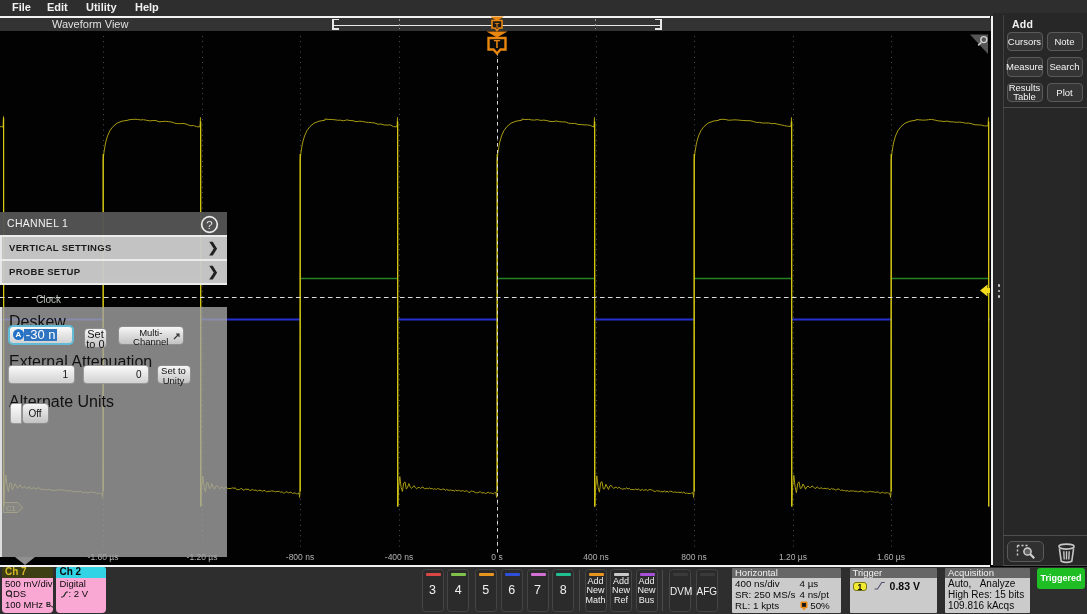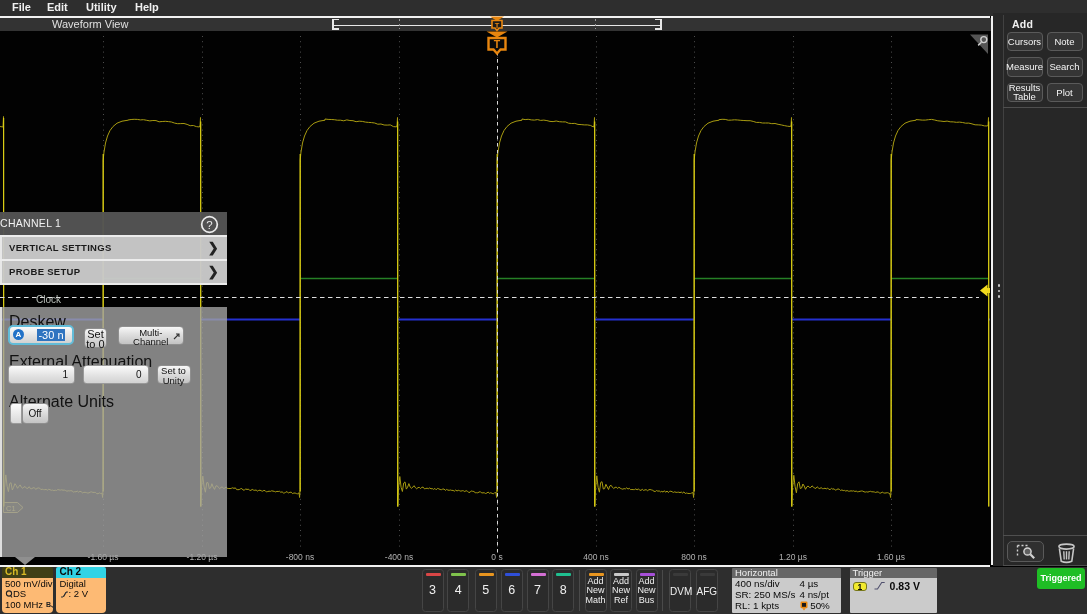--- a/index.html
+++ b/index.html
@@ -38,37 +38,37 @@
 .sbsep { position:absolute; left:10px; width:84px; height:1px; background:#4f4f4f; }
 #zoombtn { position:absolute; left:13.5px; top:528px; width:37px; height:20.5px; background:#303030;
   border:1px solid #5a5a5a; border-radius:5px; }
 .dots { position:absolute; left:4.5px; top:271px; width:3px; }
 .dots i { display:block; width:2.5px; height:2.5px; border-radius:50%; background:#c8c8c8; margin-bottom:3.2px; }
 
 
 #bottom { left:0; top:566.5px; width:1087px; height:47.5px; background:#2e2e2e; }
 .chtile { position:absolute; top:0.5px; width:51px; height:45.5px; border-radius:2px 2px 4px 4px; overflow:hidden; }
 .chhd { height:10.5px; font-size:10px; font-weight:bold; padding-left:3.5px; line-height:10.5px; }
-.chbody { background:#fdba74; height:35px; font-size:9.5px; color:#0a0a0a; padding:1.5px 0 0 3.5px; line-height:10.3px; white-space:nowrap; }
+.chbody { background:#f9a8d4; height:35px; font-size:9.5px; color:#0a0a0a; padding:1.5px 0 0 3.5px; line-height:10.3px; white-space:nowrap; }
 .nbtn { position:absolute; top:2px; width:22px; height:43.5px; background:#2b2b2b; border:1px solid #454545;
   border-radius:3.5px; color:#f0f0f0; }
 .nbtn .cl { position:absolute; left:3px; top:3.5px; width:15px; height:2.5px; border-radius:1px; }
 .nbtn .t { position:absolute; width:100%; text-align:center; top:13px; font-size:12.5px; }
 .nbtn .t3 { position:absolute; width:100%; text-align:center; top:7px; font-size:9px; line-height:9.8px; }
 .vsep { position:absolute; top:3px; width:1px; height:41px; background:#4a4a4a; }
 .panel { position:absolute; top:1px; border-radius:1px; overflow:hidden; font-size:10px; }
 .panel .ph { background:#666666; color:#f2f2f2; height:10.5px; line-height:10.5px; padding-left:3px; font-size:9.5px; }
 .panel .pb { background:#cbcbcb; color:#0a0a0a; padding:1px 0 0 3px; line-height:10.8px; height:34.5px; }
 #trigd { position:absolute; left:1037px; top:1px; width:48px; height:21px; background:#1fbe25; border-radius:3px;
   color:#fff; font-weight:bold; font-size:9px; text-align:center; line-height:21px; }
 
 
 #dlg { left:0; top:212px; width:227px; height:345px; }
 #dlghd { position:absolute; left:0; top:0; width:100%; height:23px; background:rgba(84,84,84,0.97);
-  color:#f2f2f2; font-size:10.5px; line-height:23px; letter-spacing:0.3px; }
+  color:#f2f2f2; font-size:10.5px; line-height:23px; padding-left:7px; letter-spacing:0.3px; }
 .dlgrow { position:absolute; left:0; width:100%; height:22.5px; background:rgba(201,201,201,0.97);
   color:#1a1a1a; font-size:9.5px; font-weight:bold; line-height:22.5px; padding-left:7px;
   border-left:2px solid #e8e8e8; letter-spacing:0.3px; }
 .dlgsep { position:absolute; left:0; width:100%; height:1.5px; background:#ececec; }
 #dlgbody { position:absolute; left:0; top:95px; width:100%; height:250px; background:rgba(163,163,163,0.8);
   border-left:2px solid rgba(232,232,232,0.9); }
 #dlgbody .lb { position:absolute; color:#111; font-size:16px; }
 .gbtn { position:absolute; background:linear-gradient(#f7f7f7,#dedede 45%,#c3c3c3);
   border:1px solid #8f8f8f; border-radius:4px; color:#111; font-size:9.5px; text-align:center; }
 .ginp { position:absolute; background:linear-gradient(#fbfbfb,#e3e3e3 55%,#d2d2d2);
@@ -199,21 +199,21 @@
   </div>
   <svg width="20" height="22" style="position:absolute;left:64px;top:529px">
     <ellipse cx="9.5" cy="4.6" rx="7.6" ry="2.5" fill="none" stroke="#c6c6c6" stroke-width="1.6"></ellipse>
     <path d="M2.4 6.5 L4.2 19.2 Q9.5 21.6 14.8 19.2 L16.6 6.5" fill="none" stroke="#c6c6c6" stroke-width="1.6"></path>
     <path d="M6.8 9.2 L7.2 17.5 M9.5 9.2 v8.3 M12.2 9.2 L11.8 17.5" stroke="#c6c6c6" stroke-width="1.4" fill="none"></path>
   </svg>
 </div>
 
 <div class="abs" id="bottom">
   <div class="chtile" style="left:1.5px">
-    <div class="chhd" style="background:#3f3f16;color:#d8ba25">Ch 1</div>
+    <div class="chhd" style="background:#3f3f16;color:#d8ba25">Ch 7</div>
     <div class="chbody">500 mV/div<br><svg width="8" height="8" style="vertical-align:-1px">
             <circle cx="4" cy="3.5" r="2.6" fill="none" stroke="#222" stroke-width="1.1"></circle>
             <path d="M5.5 5.5 l1.5 2" stroke="#222" stroke-width="1.1"></path>
           </svg>DS<br>100 MHz <svg width="9" height="8" style="vertical-align:0px">
             <text x="0" y="6.5" font-size="7" fill="#222" font-weight="bold">B</text>
             <path d="M5 6 l3 1.5 M6.5 7.8 l1.8 -0.4 l-0.5 -1.6" stroke="#222" stroke-width="0.9" fill="none"></path>
           </svg></div>
   </div>
   <div class="chtile" style="left:56px;width:50px">
     <div class="chhd" style="background:#31d3e5;color:#0a0a0a">Ch 2</div>
@@ -296,40 +296,44 @@
   <div class="panel" style="left:849.5px;width:87px">
     <div class="ph">Trigger</div>
     <div class="pb">
       <span style="display:inline-block;width:14.5px;height:9.5px;background:#f2ea2e;border:1.2px solid #77771a;border-radius:3px;font-size:8.5px;font-weight:bold;text-align:center;line-height:9.5px;margin-top:2.5px">1</span>
       <svg width="11" height="9" style="margin-left:4px">
             <path d="M0.5 8 h3 l4.2 -6.5 h3" stroke="#50506e" stroke-width="1.1" fill="none"></path>
           </svg>
       <span style="font-weight:bold;font-size:10.5px;margin-left:2px">0.83 V</span>
     </div>
   </div>
+  <div class="panel" style="left:945px;width:85px">
+    <div class="ph">Acquisition</div>
+    <div class="pb">Auto, &nbsp;&nbsp;Analyze<br>High Res: 15 bits<br>109.816 kAcqs</div>
+  </div>
   <div id="trigd">Triggered</div>
 </div>
 
 <div class="abs" id="dlg">
   <div id="dlghd">CHANNEL 1
     <svg width="19" height="19" style="position:absolute;right:8px;top:2.5px">
       <circle cx="9.5" cy="9.5" r="7.8" fill="none" stroke="#ececec" stroke-width="1.7"></circle>
       <text x="9.5" y="13.8" font-size="11.5" fill="#ececec" text-anchor="middle" font-family="Liberation Sans, sans-serif">?</text>
     </svg>
   </div>
   <div class="dlgsep" style="top:23px"></div>
   <div class="dlgrow" style="top:24.5px">VERTICAL SETTINGS<span style="position:absolute;right:8px;top:0;font-size:13px;color:#222">❯</span></div>
   <div class="dlgsep" style="top:47px"></div>
   <div class="dlgrow" style="top:48.5px">PROBE SETUP<span style="position:absolute;right:8px;top:0;font-size:13px;color:#222">❯</span></div>
   <div class="dlgsep" style="top:71px"></div>
   <div id="dlgbody">
     <div class="lb" style="left:7px;top:6px">Deskew</div>
     <div class="ginp" style="left:6px;top:17.5px;width:66px;height:20.5px;border:2px solid #62bcd8;border-radius:5px">
       <span style="position:absolute;left:3px;top:2.5px;width:11px;height:11px;border-radius:50%;background:#2272c8;color:#fff;font-size:8px;font-weight:bold;text-align:center;line-height:11px">A</span>
-      <span style="position:absolute;right:7px;top:2.5px;background:#2f74c0;color:#fff;padding:0 1.5px;font-size:11px;line-height:12px">-30 n</span>
+      <span style="position:absolute;right:15px;top:2.5px;background:#2f74c0;color:#fff;padding:0 1.5px;font-size:13px;line-height:12px">-30 n</span>
     </div>
     <div class="gbtn" style="left:82px;top:21px;width:23px;height:19.5px;line-height:9.5px;font-size:11px;padding-top:1px">Set<br>to 0</div>
     <div class="gbtn" style="left:115.5px;top:19px;width:66.5px;height:19px;line-height:9.3px;font-size:9.5px;padding-top:0.5px">Multi-<br>Channel
       <svg width="7" height="7" style="position:absolute;right:3px;top:6px">
             <path d="M1 6 L6 1 M3 1 h3 v3" stroke="#333" stroke-width="1.1" fill="none"></path>
           </svg>
     </div>
     <div class="lb" style="left:7px;top:46px">External Attenuation</div>
     <div class="ginp" style="left:6px;top:58px;width:67px;height:18.5px;line-height:17px;padding-right:6px">1</div>
     <div class="ginp" style="left:80.5px;top:58px;width:66px;height:18.5px;line-height:17px;padding-right:6px">0</div>

